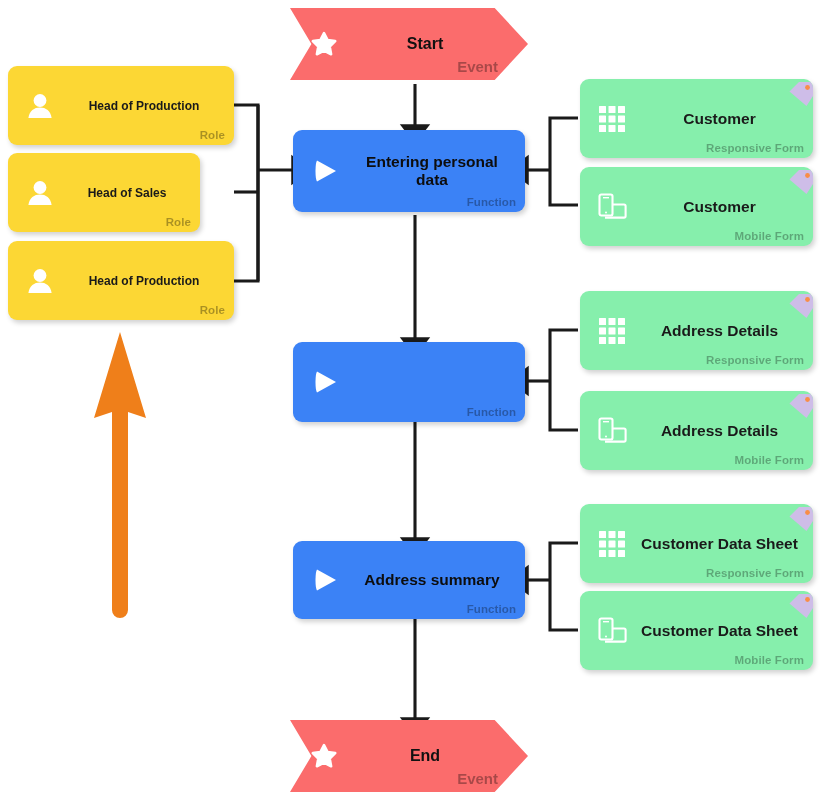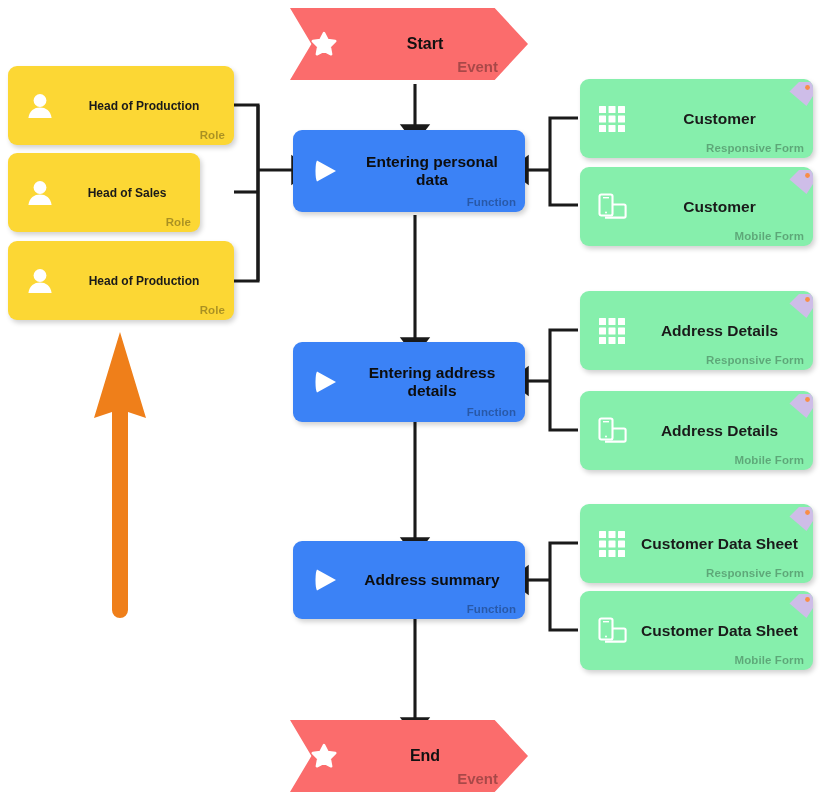--- a/index.html
+++ b/index.html
@@ -223,21 +223,20 @@
       <path d="M8 5.5 L27 16 L8 26.5 Q6.5 24 6.5 16 Q6.5 8 8 5.5 Z" fill="#ffffff"></path>
     </svg>
     <div class="title">Entering personal data</div>
     <div class="type">Function</div>
   </div>
 
   <div class="node func" style="left:293px; top:342px; width:232px; height:80px;">
     <svg class="nicon" viewBox="0 0 32 32">
       <path d="M8 5.5 L27 16 L8 26.5 Q6.5 24 6.5 16 Q6.5 8 8 5.5 Z" fill="#ffffff"></path>
     </svg>
-    <div class="title">Entering address details</div>
     <div class="type">Function</div>
   </div>
 
   <div class="node func" style="left:293px; top:541px; width:232px; height:78px;">
     <svg class="nicon" viewBox="0 0 32 32">
       <path d="M8 5.5 L27 16 L8 26.5 Q6.5 24 6.5 16 Q6.5 8 8 5.5 Z" fill="#ffffff"></path>
     </svg>
     <div class="title">Address summary</div>
     <div class="type">Function</div>
   </div>

